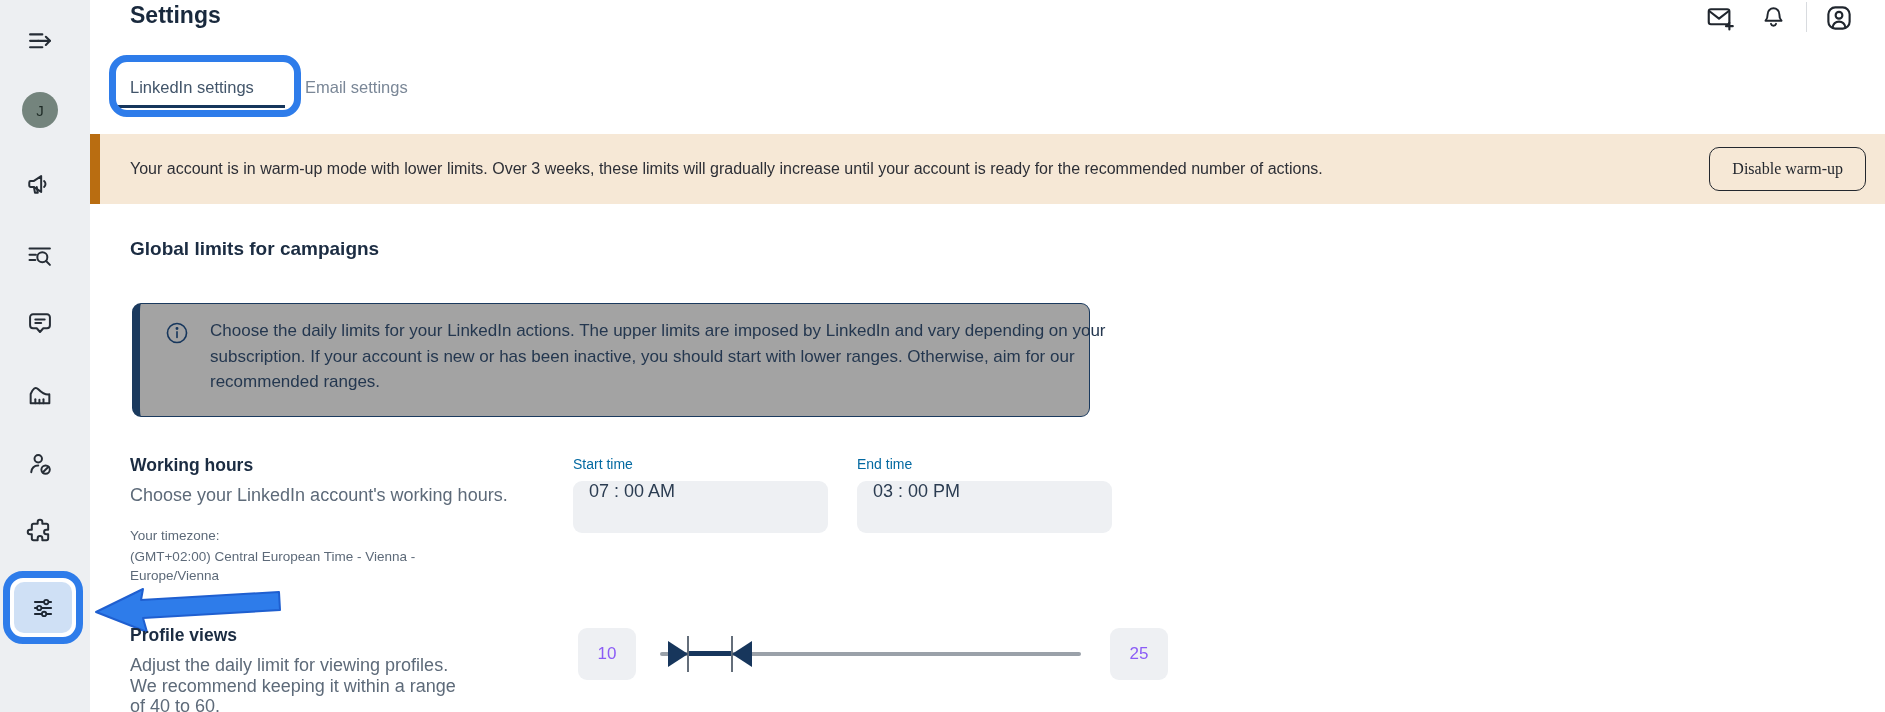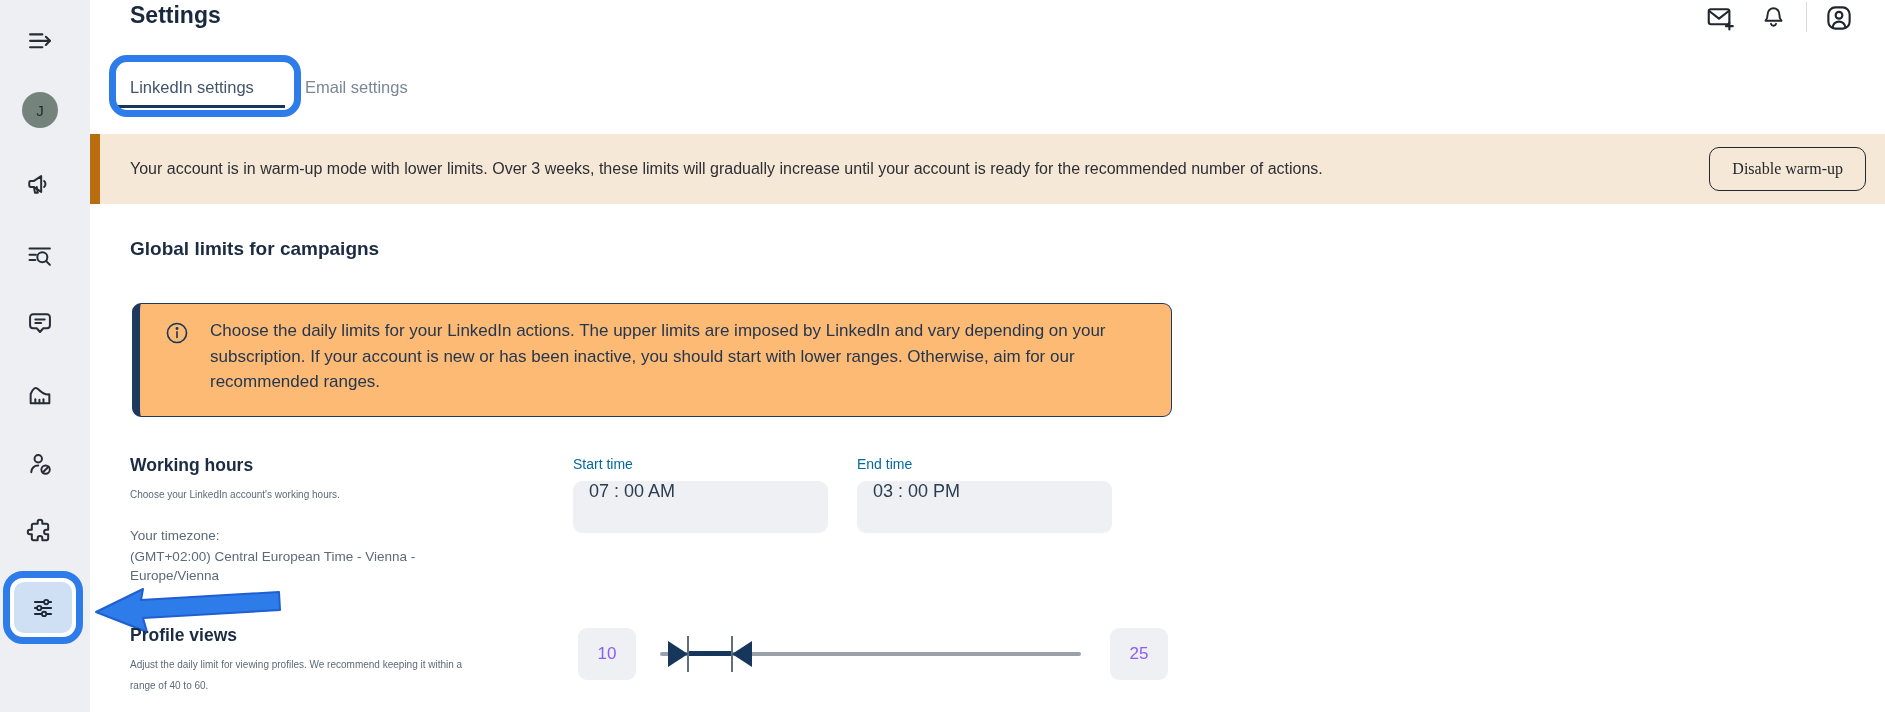--- a/index.html
+++ b/index.html
@@ -42,29 +42,29 @@
   .banner-bar { position:absolute; left:0; top:0; width:10px; height:70px; background:#b96d11; }
   .banner-text { position:absolute; left:40px; top:0; height:70px; display:flex; align-items:center;
                  font-size:16px; color:#2d2f36; max-width:1530px; }
   .banner-btn { position:absolute; right:19px; top:13px; height:44px; padding:0 22px; background:transparent;
                 border:1.5px solid #23272e; border-radius:10px; font-size:16px; color:#23272e;
                 font-family:Liberation Serif, serif; cursor:pointer; display:flex; align-items:center; }
 
   
   .section-heading { position:absolute; left:130px; top:238px; font-size:19px; font-weight:700; color:#1b2c42; }
 
-  .info-box { position:absolute; left:132px; top:303px; width:1040px; height:114px;
-              border:1.5px solid #1b3a5e; border-left:8px solid #1b3a5e; border-radius:9px; background:#fdba74; }
+  .info-box { position:absolute; left:132px; top:303px; width:958px; height:114px;
+              border:1.5px solid #1b3a5e; border-left:8px solid #1b3a5e; border-radius:9px; background:#a3a3a3; }
   .info-icon { position:absolute; left:24px; top:16px; width:26px; height:26px; color:#16365c; }
   .info-icon svg { width:100%; height:100%; }
   .info-text { position:absolute; left:70px; top:14px; width:945px; font-size:17px; line-height:25.5px; color:#24374f; }
 
   
   .row-title { position:absolute; font-size:17.5px; font-weight:600; color:#1b2c42; }
-  .row-desc  { position:absolute; font-size:10px; color:#5d6a79; line-height:20.5px; }
+  .row-desc  { position:absolute; font-size:18px; color:#5d6a79; line-height:20.5px; }
   .tz-label  { position:absolute; left:130px; top:528px; font-size:13.5px; color:#5d6a79; }
   .tz-value  { position:absolute; left:130px; top:547px; width:295px; font-size:13.5px; color:#5d6a79; line-height:19px; }
 
   .field-label { position:absolute; font-size:14px; color:#0369a1; }
   .time-input { position:absolute; width:255px; height:52px; background:#eef0f3; border-radius:9px;
                 display:flex; align-items:flex-start; padding-left:16px; font-size:18px; color:#2b3c51; cursor:text; }
 
   .val-box { position:absolute; width:58px; height:52px; background:#eef0f3; border-radius:9px;
              display:flex; align-items:center; justify-content:center; font-size:17px; color:#8b5cf6; }
 

